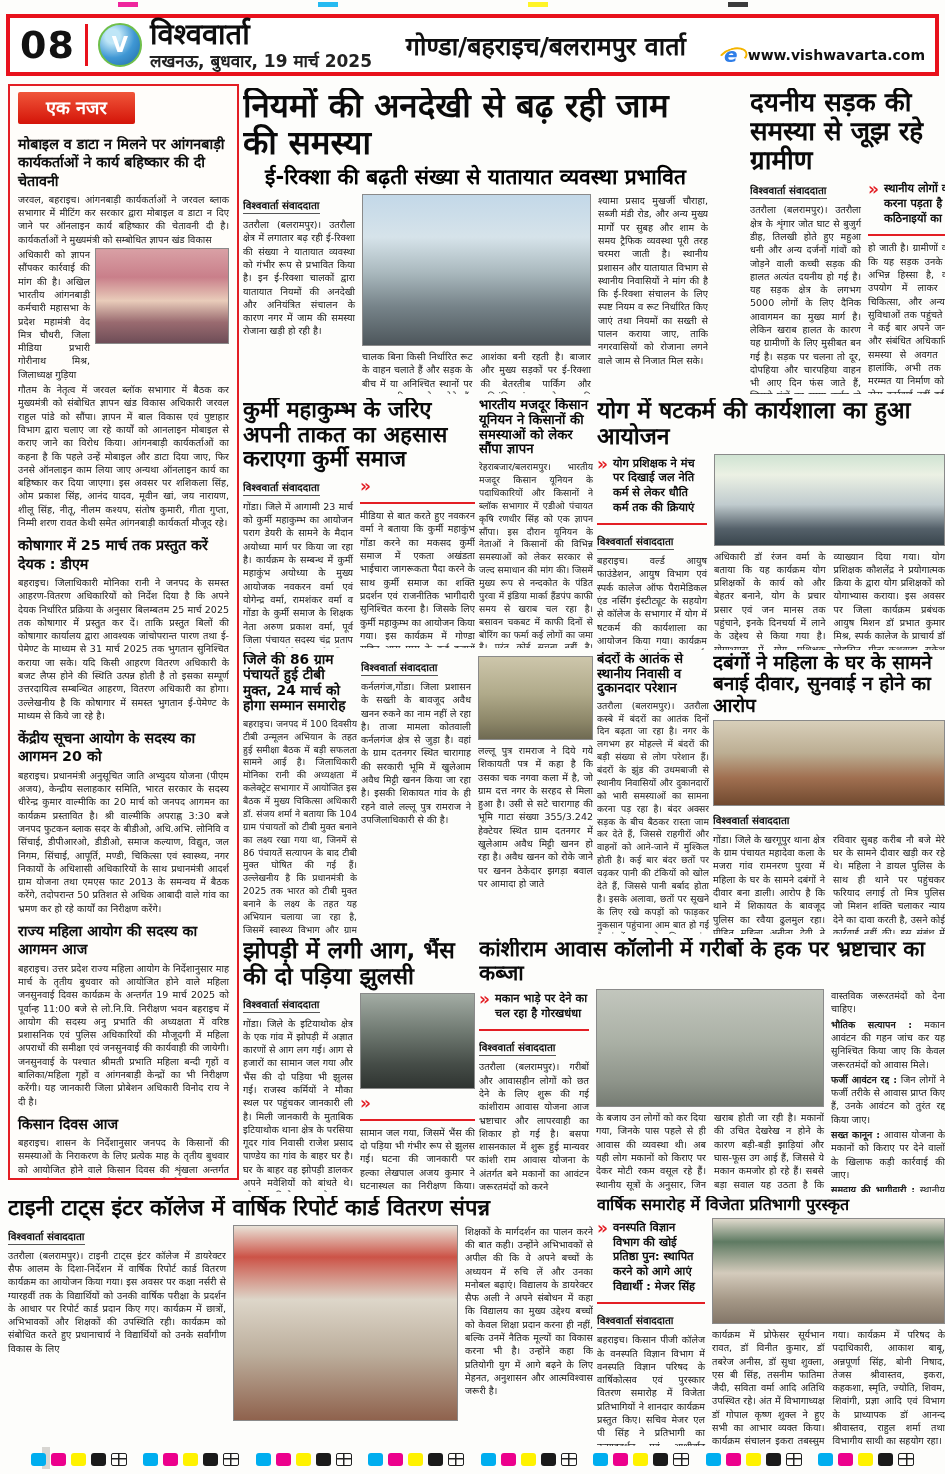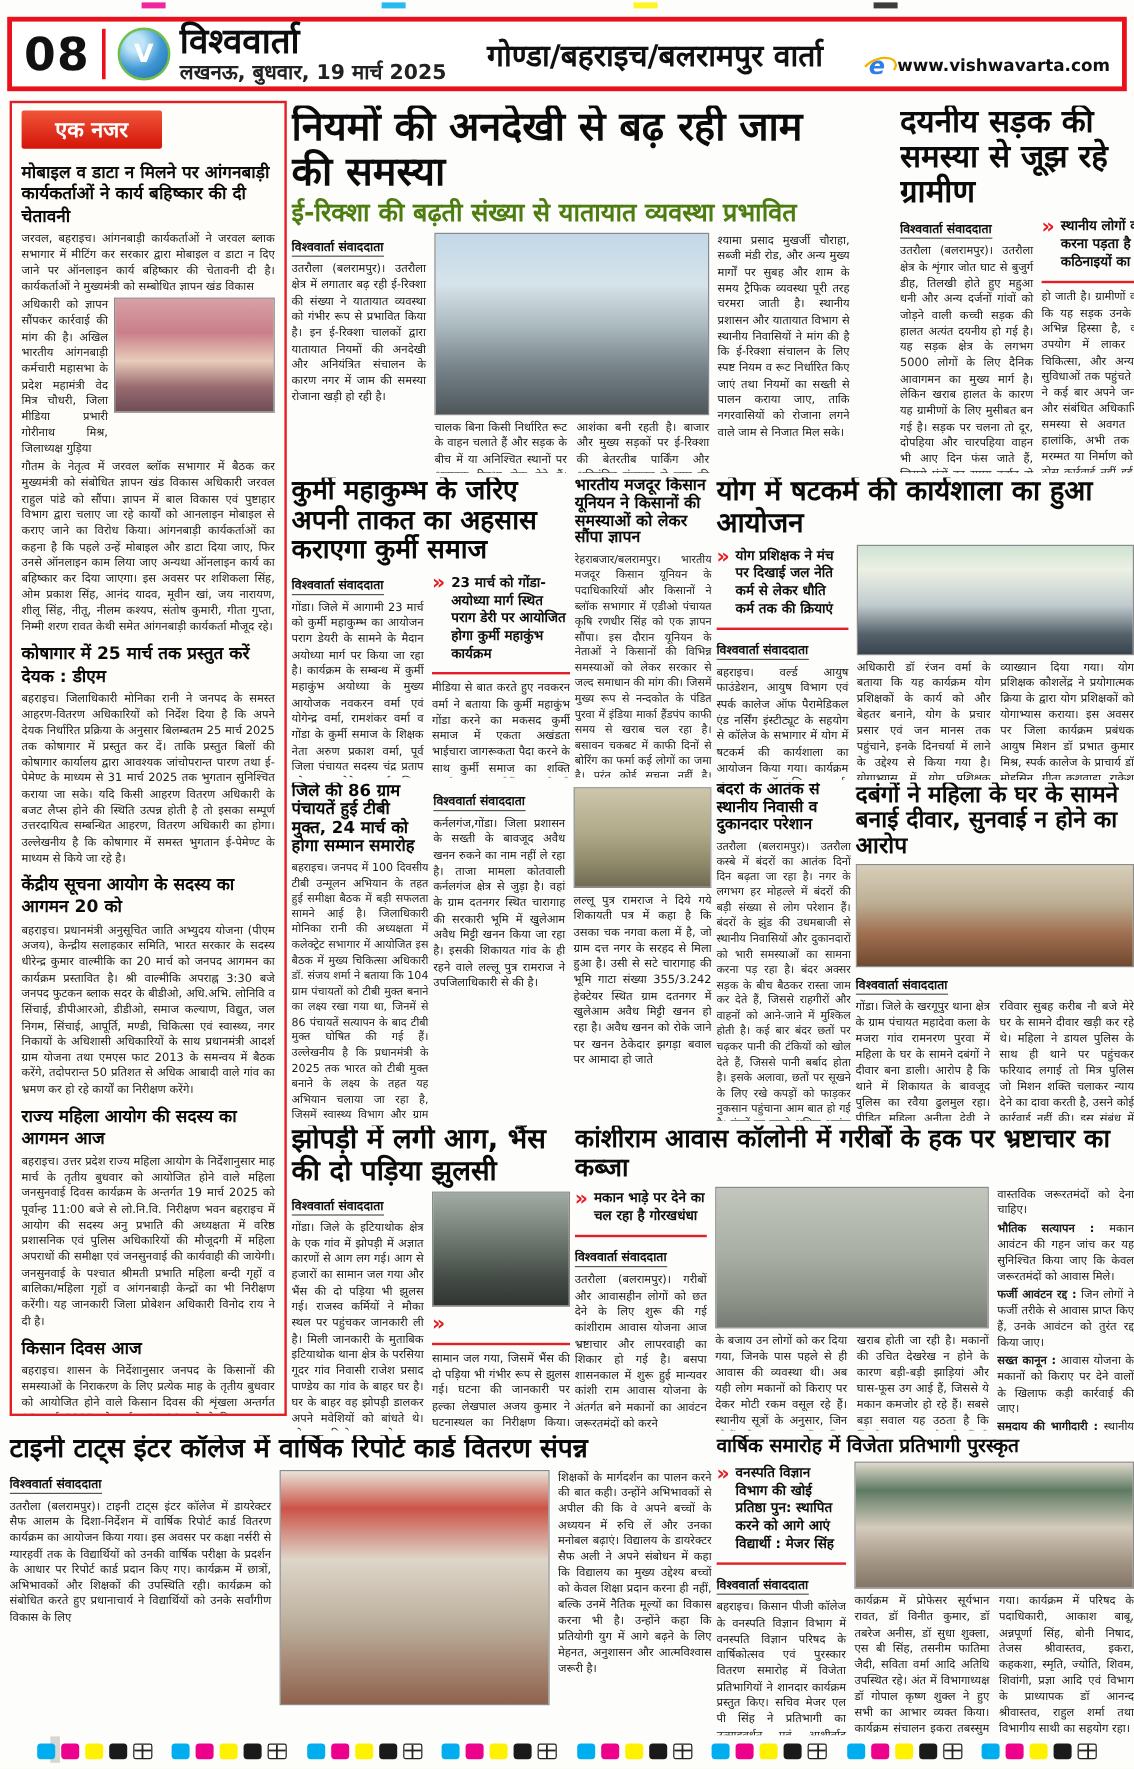--- a/index.html
+++ b/index.html
@@ -38,21 +38,21 @@
     color:#fff; font-size:18px; font-weight:800; padding:3px 28px 5px; border-radius:2px; margin-bottom:4px; }
   .brief-hl { font-size:14.3px; font-weight:800; color:#0d0d0d; line-height:1.28; margin:7px 0 3px; }
   .brief-body { font-size:9.5px; line-height:1.4; color:#232323; text-align:justify; }
   .brief1-row { display:flex; gap:5px; margin:2px 0;justify-content:space-between; }
   .brief1-col { width:72px; flex:0 0 72px; }
   .photo { border:1px solid #8a8a8a; }
 
   
   .art { position:absolute; overflow:hidden; background:#fdfdfb; }
   .hl { font-weight:900; color:#0b0b0b; text-align:left; line-height:1.12; }
-  .sub { font-weight:600; color:#4d7c0f; line-height:1.2; }
+  .sub { font-weight:600; color:#000000; text-align:center; line-height:1.2; }
   .byline { display:inline-block; font-size:10.3px; font-weight:800; color:#111;
     border-bottom:1px solid #555; padding-bottom:1px; margin:3px 0 4px; }
   .body { font-size:9.5px; line-height:1.4; color:#1c1c1c; text-align:justify; }
   .cols2 { column-count:2; column-gap:8px; }
   .pq { display:flex; gap:5px; border-bottom:2px solid #e31e24; padding:3px 0 8px; margin-bottom:5px; }
   .pq .mark { color:#e31e24; font-size:17px; font-weight:900; line-height:.9; }
   .pq .pqt { font-size:11.3px; font-weight:700; line-height:1.3; color:#0e0e0e; }
   .grid { display:flex; gap:7px; }
   .run-in { font-size:9.5px; line-height:1.4; text-align:justify; color:#1c1c1c; margin-bottom:2px; }
   .run-in b { font-weight:800; }
@@ -176,21 +176,20 @@
   <div class="art" style="left:243px;top:398px;width:232px;height:250px">
     <div class="hl" style="font-size:22px">कुर्मी महाकुम्भ के जरिए अपनी ताकत का अहसास कराएगा कुर्मी समाज</div>
     <div class="grid" style="margin-top:4px">
       <div style="width:110px;flex:0 0 110px">
         <span class="byline">विश्ववार्ता संवाददाता</span>
         <div class="body">गोंडा। जिले में आगामी 23 मार्च को कुर्मी महाकुम्भ का आयोजन पराग डेयरी के सामने के मैदान अयोध्या मार्ग पर किया जा रहा है। कार्यक्रम के सम्बन्ध में कुर्मी महाकुंभ अयोध्या के मुख्य आयोजक नवकरन वर्मा एवं योगेन्द्र वर्मा, रामशंकर वर्मा व गोंडा के कुर्मी समाज के शिक्षक नेता अरुण प्रकाश वर्मा, पूर्व जिला पंचायत सदस्य चंद्र प्रताप पटेल, एडवोकेट, पूर्व जिला पंचायत सदस्य नन्द किशोर वर्मा, टैक्स एडवोकेट, अध्यक्ष छत्रपति शाहूजी महाराज संस्थान-जिला गोंडा, जिला पंचायत सदस्य जगदीश पटेल, पंकज चौधरी, राकेश वर्मा, महेश वर्मा, यमुना वर्मा, विवेक पटेल, एडवोकेट, पटेशगिरी वर्मा, एडवोकेट, अमर ज्ञान पटेल, एडवोकेट सुप्रीम कोर्ट आफ इंडिया, ननकऊ वर्मा, मुख्य रूप से मौजूद रहे।</div>
       </div>
       <div style="flex:1">
         <div class="pq">
           <span class="mark">»</span>
-          <span class="pqt">23 मार्च को गोंडा-अयोध्या मार्ग स्थित पराग डेरी पर आयोजित होगा कुर्मी महाकुंभ कार्यक्रम</span>
         </div>
         <div class="body">मीडिया से बात करते हुए नवकरन वर्मा ने बताया कि कुर्मी महाकुंभ गोंडा करने का मकसद कुर्मी समाज में एकता अखंडता भाईचारा जागरूकता पैदा करने के साथ कुर्मी समाज का शक्ति प्रदर्शन एवं राजनीतिक भागीदारी सुनिश्चित करना है। जिसके लिए कुर्मी महाकुम्भ का आयोजन किया गया। इस कार्यक्रम में गोण्डा सहित आस पास के कई हजारों की संख्या में लोग शामिल होंगे। वहीं चंद्र प्रताप पटेल ने बताया कि गोंडा में कुर्मी समाज के लगभग पांच लाख वोटर हैं लेकिन जब बारी राजनीतिक हिस्सेदारी की आती है तब इन्हें पीछे रखा जाता है।</div>
       </div>
     </div>
   </div>
 
   <div class="art" style="left:479px;top:398px;width:114px;height:250px">
     <div class="hl" style="font-size:13.2px">भारतीय मजदूर किसान यूनियन ने किसानों की समस्याओं को लेकर सौंपा ज्ञापन</div>
     <div class="body" style="margin-top:4px;font-size:9.2px">रेहराबजार/बलरामपुर। भारतीय मजदूर किसान यूनियन के पदाधिकारियों और किसानों ने ब्लॉक सभागार में एडीओ पंचायत कृषि रणधीर सिंह को एक ज्ञापन सौंपा। इस दौरान यूनियन के नेताओं ने किसानों की विभिन्न समस्याओं को लेकर सरकार से जल्द समाधान की मांग की। जिसमें मुख्य रूप से नन्दकोत के पंडित पुरवा में इंडिया मार्का हैंडपंप काफी समय से खराब चल रहा है। बसावन चकबट में काफी दिनों से बोरिंग का फर्मा कई लोगों का जमा है। परंतु कोई सूचना नहीं है। किशनपुर में हैंडपंप खराब है। जो तत्काल सही कराया जाए। इस दौरान यूनियन के नेता खलीलाबाद ने कहा कि यदि सरकार ने जल्द इन समस्याओं पर ध्यान नहीं दिया तो किसान बड़े स्तर पर आंदोलन करेंगे।</div>
   </div>

